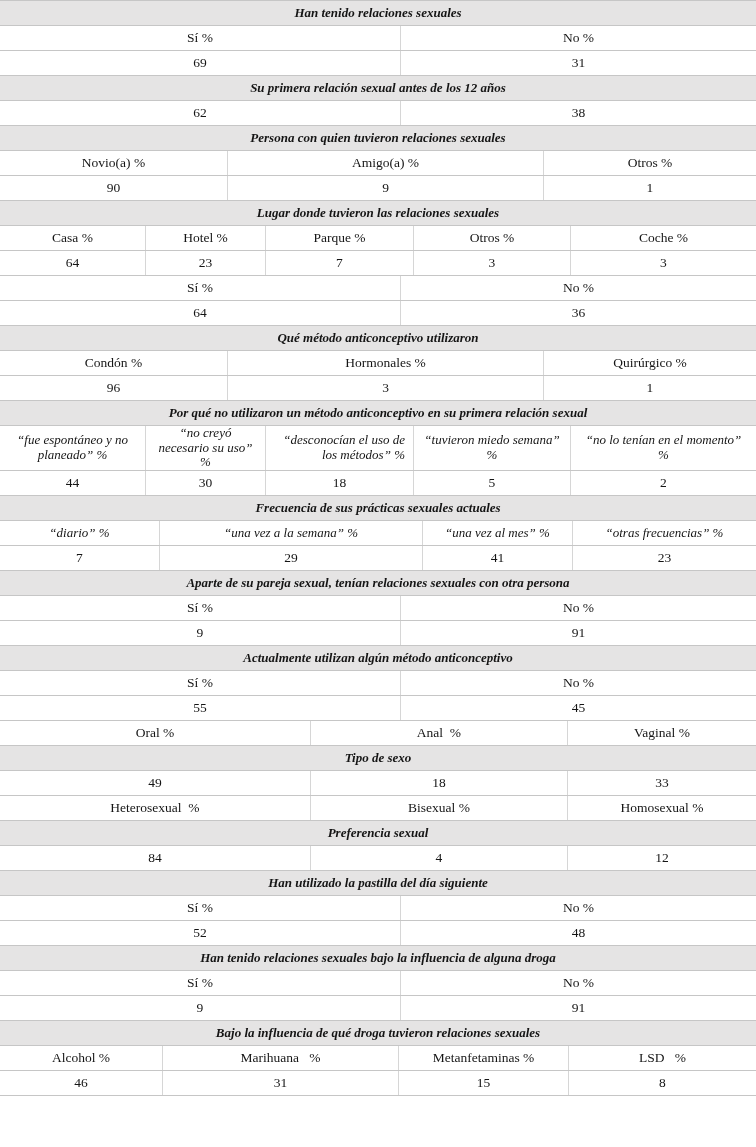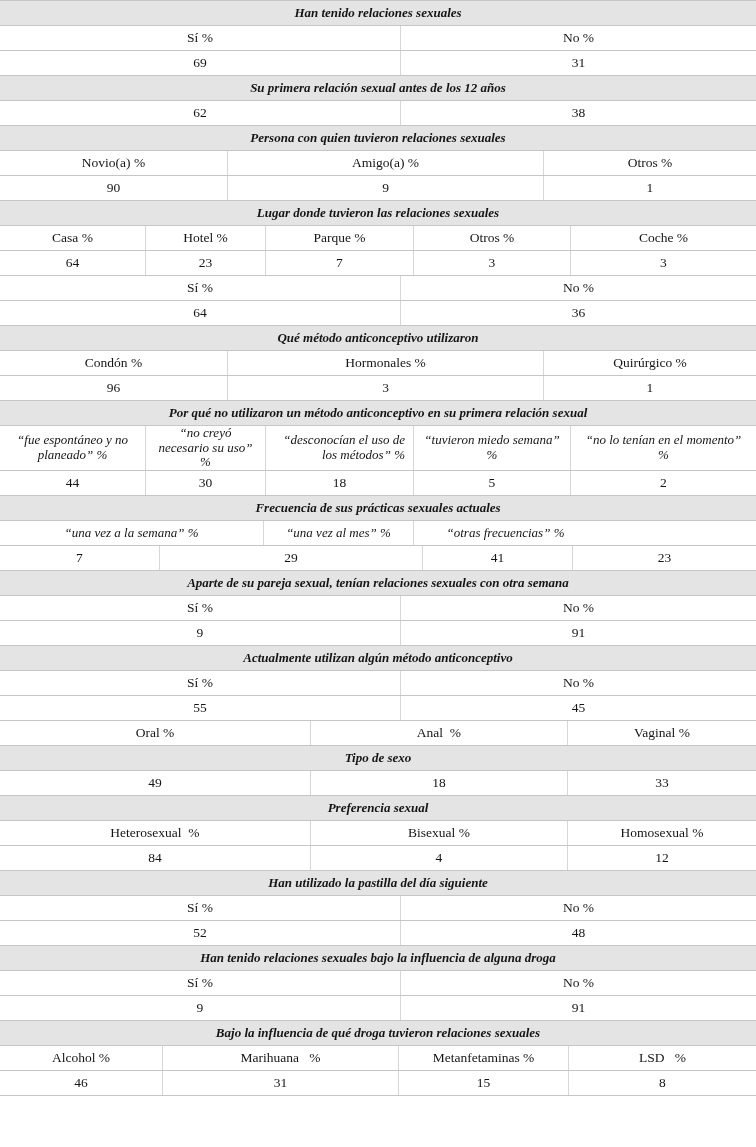--- a/index.html
+++ b/index.html
@@ -147,33 +147,34 @@
         <div class="cell" style="width: 19.18%;">44</div>
         <div class="cell" style="width: 15.87%;">30</div>
         <div class="cell" style="width: 19.58%;">18</div>
         <div class="cell" style="width: 20.77%;">5</div>
         <div class="cell" style="width: 24.6%;">2</div>
       </div>
     </div>
     <div>
       <div class="t-row title-row">Frecuencia de sus prácticas sexuales actuales</div>
       <div class="t-row header-row quoted">
+        <div class="cell" style="width: 21.03%;">“diario” %</div>
         <div class="cell" style="width: 34.79%;">“una vez a la semana” %</div>
         <div class="cell" style="width: 19.84%;">“una vez al mes” %</div>
         <div class="cell" style="width: 24.34%;">“otras frecuencias” %</div>
       </div>
       <div class="t-row value-row">
         <div class="cell" style="width: 21.03%;">7</div>
         <div class="cell" style="width: 34.79%;">29</div>
         <div class="cell" style="width: 19.84%;">41</div>
         <div class="cell" style="width: 24.34%;">23</div>
       </div>
     </div>
     <div>
-      <div class="t-row title-row">Aparte de su pareja sexual, tenían relaciones sexuales con otra semana</div>
+      <div class="t-row title-row">Aparte de su pareja sexual, tenían relaciones sexuales con otra persona</div>
       <div class="t-row header-row">
         <div class="cell" style="width: 52.91%;">Sí %</div>
         <div class="cell" style="width: 47.09%;">No %</div>
       </div>
       <div class="t-row value-row">
         <div class="cell" style="width: 52.91%;">9</div>
         <div class="cell" style="width: 47.09%;">91</div>
       </div>
     </div>
     <div>
@@ -194,26 +195,26 @@
         <div class="cell" style="width: 25%;">Vaginal %</div>
       </div>
       <div class="t-row title-row">Tipo de sexo</div>
       <div class="t-row value-row">
         <div class="cell" style="width: 41%;">49</div>
         <div class="cell" style="width: 34%; text-align: center;">18</div>
         <div class="cell" style="width: 25%;">33</div>
       </div>
     </div>
     <div>
-      <div class="t-row title-row">Preferencia sexual</div>
       <div class="t-row header-row">
         <div class="cell" style="width: 41%;">Heterosexual&nbsp; %</div>
         <div class="cell" style="width: 34%;">Bisexual %</div>
         <div class="cell" style="width: 25%;">Homosexual %</div>
       </div>
+      <div class="t-row title-row">Preferencia sexual</div>
       <div class="t-row value-row">
         <div class="cell" style="width: 41%;">84</div>
         <div class="cell" style="width: 34%;">4</div>
         <div class="cell" style="width: 25%;">12</div>
       </div>
     </div>
     <div>
       <div class="t-row title-row">Han utilizado la pastilla del día siguiente</div>
       <div class="t-row header-row">
         <div class="cell" style="width: 52.91%;">Sí %</div>

